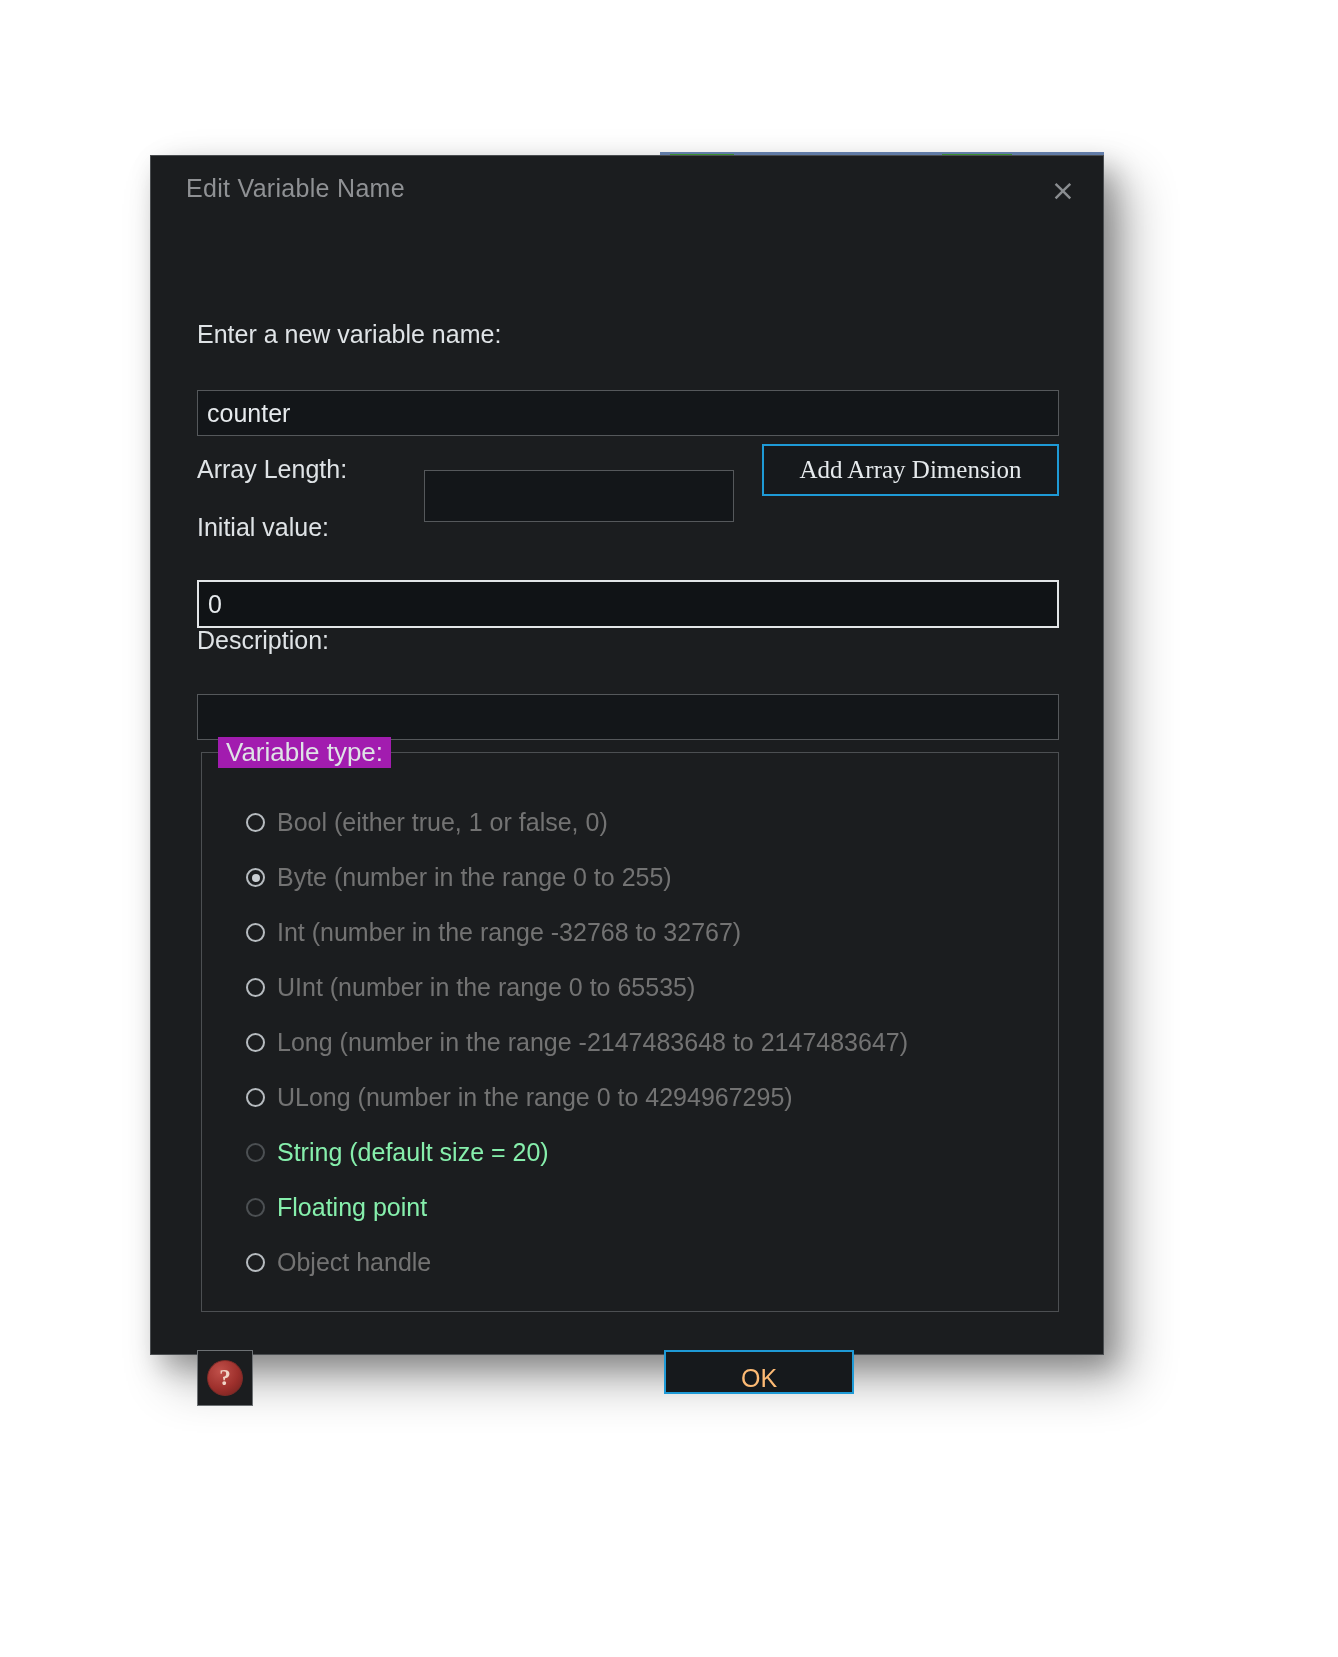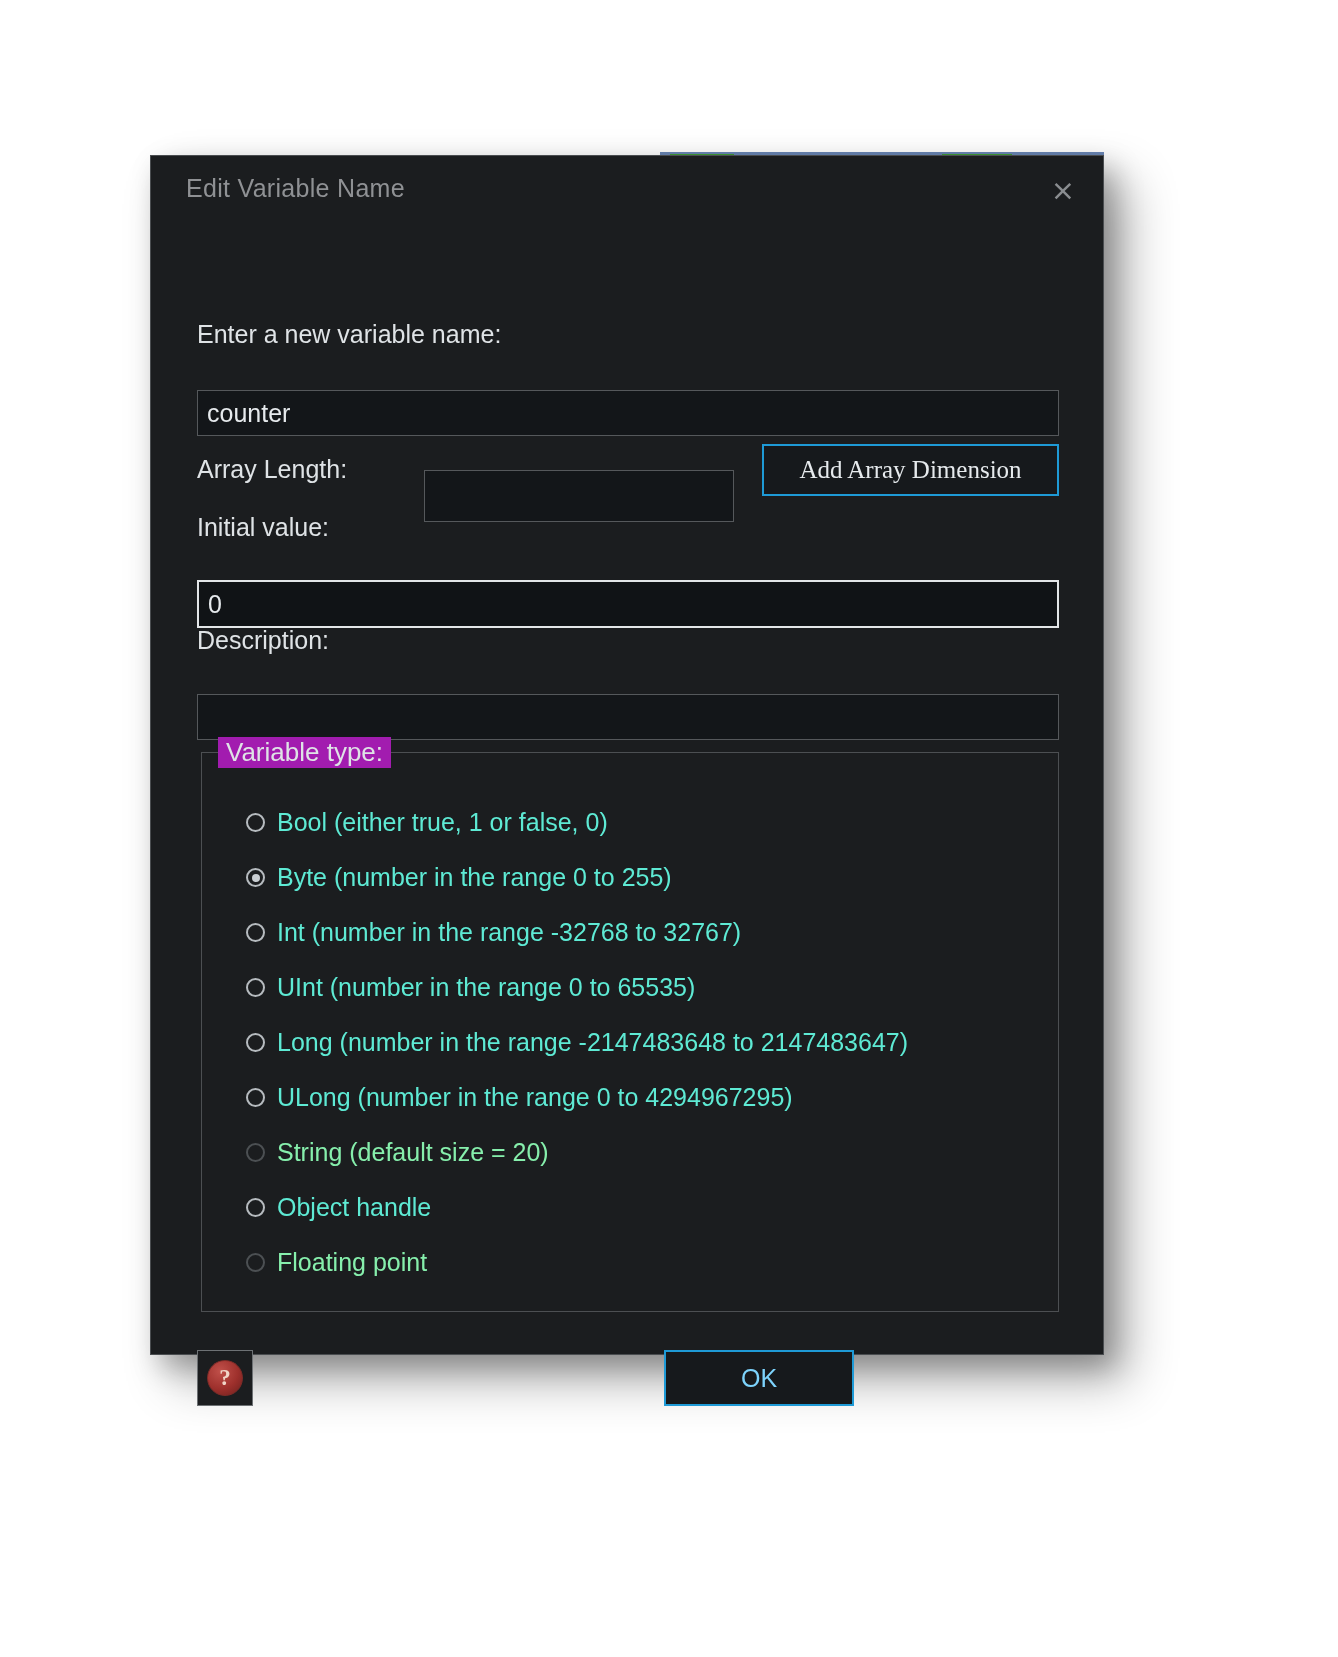--- a/index.html
+++ b/index.html
@@ -209,21 +209,21 @@
     content: "";
     position: absolute;
     left: 3.5px;
     top: 3.5px;
     width: 8px;
     height: 8px;
     border-radius: 50%;
     background: #c9ced2;
   }
   .radio-label {
-    color: #5eead4;
+    color: #737373;
     font-size: 25px;
   }
   .radio-item.disabled { cursor: default; }
   .radio-item.disabled .radio-mark { border-color: #4c5053; }
   .radio-item.disabled .radio-label { color: #86efac; }
 
   
   .footer {
     position: absolute;
     left: 46px;
@@ -258,25 +258,25 @@
     font-weight: bold;
     line-height: 34px;
     text-align: center;
     font-family: "Liberation Serif", serif;
   }
   .btn-ok {
     position: absolute;
     left: 467px;
     top: 0;
     width: 190px;
-    height: 56px;
+    height: 44px;
     box-sizing: border-box;
     background: #16191c;
     border: 2px solid #1e9ad6;
-    color: #7dd3fc;
+    color: #fdba74;
     font-size: 25px;
     line-height: 52px;
     text-align: center;
     font-family: "Liberation Sans", sans-serif;
     cursor: pointer;
   }
   .btn-cancel {
     position: absolute;
     left: 680px;
     top: 0;
@@ -361,27 +361,27 @@
               <span class="radio-label">Long (number in the range -2147483648 to 2147483647)</span>
             </div>
             <div class="radio-item">
               <span class="radio-mark"></span>
               <span class="radio-label">ULong (number in the range 0 to 4294967295)</span>
             </div>
             <div class="radio-item disabled">
               <span class="radio-mark"></span>
               <span class="radio-label">String (default size = 20)</span>
             </div>
+            <div class="radio-item disabled">
+              <span class="radio-mark"></span>
+              <span class="radio-label">Floating point</span>
+            </div>
             <div class="radio-item">
               <span class="radio-mark"></span>
               <span class="radio-label">Object handle</span>
-            </div>
-            <div class="radio-item disabled">
-              <span class="radio-mark"></span>
-              <span class="radio-label">Floating point</span>
             </div>
           </div>
       </div>
 
       <div class="footer">
         <div class="help-btn">
           <span class="help-circle">?</span>
         </div>
         <div class="btn-ok">OK</div>
       </div>

